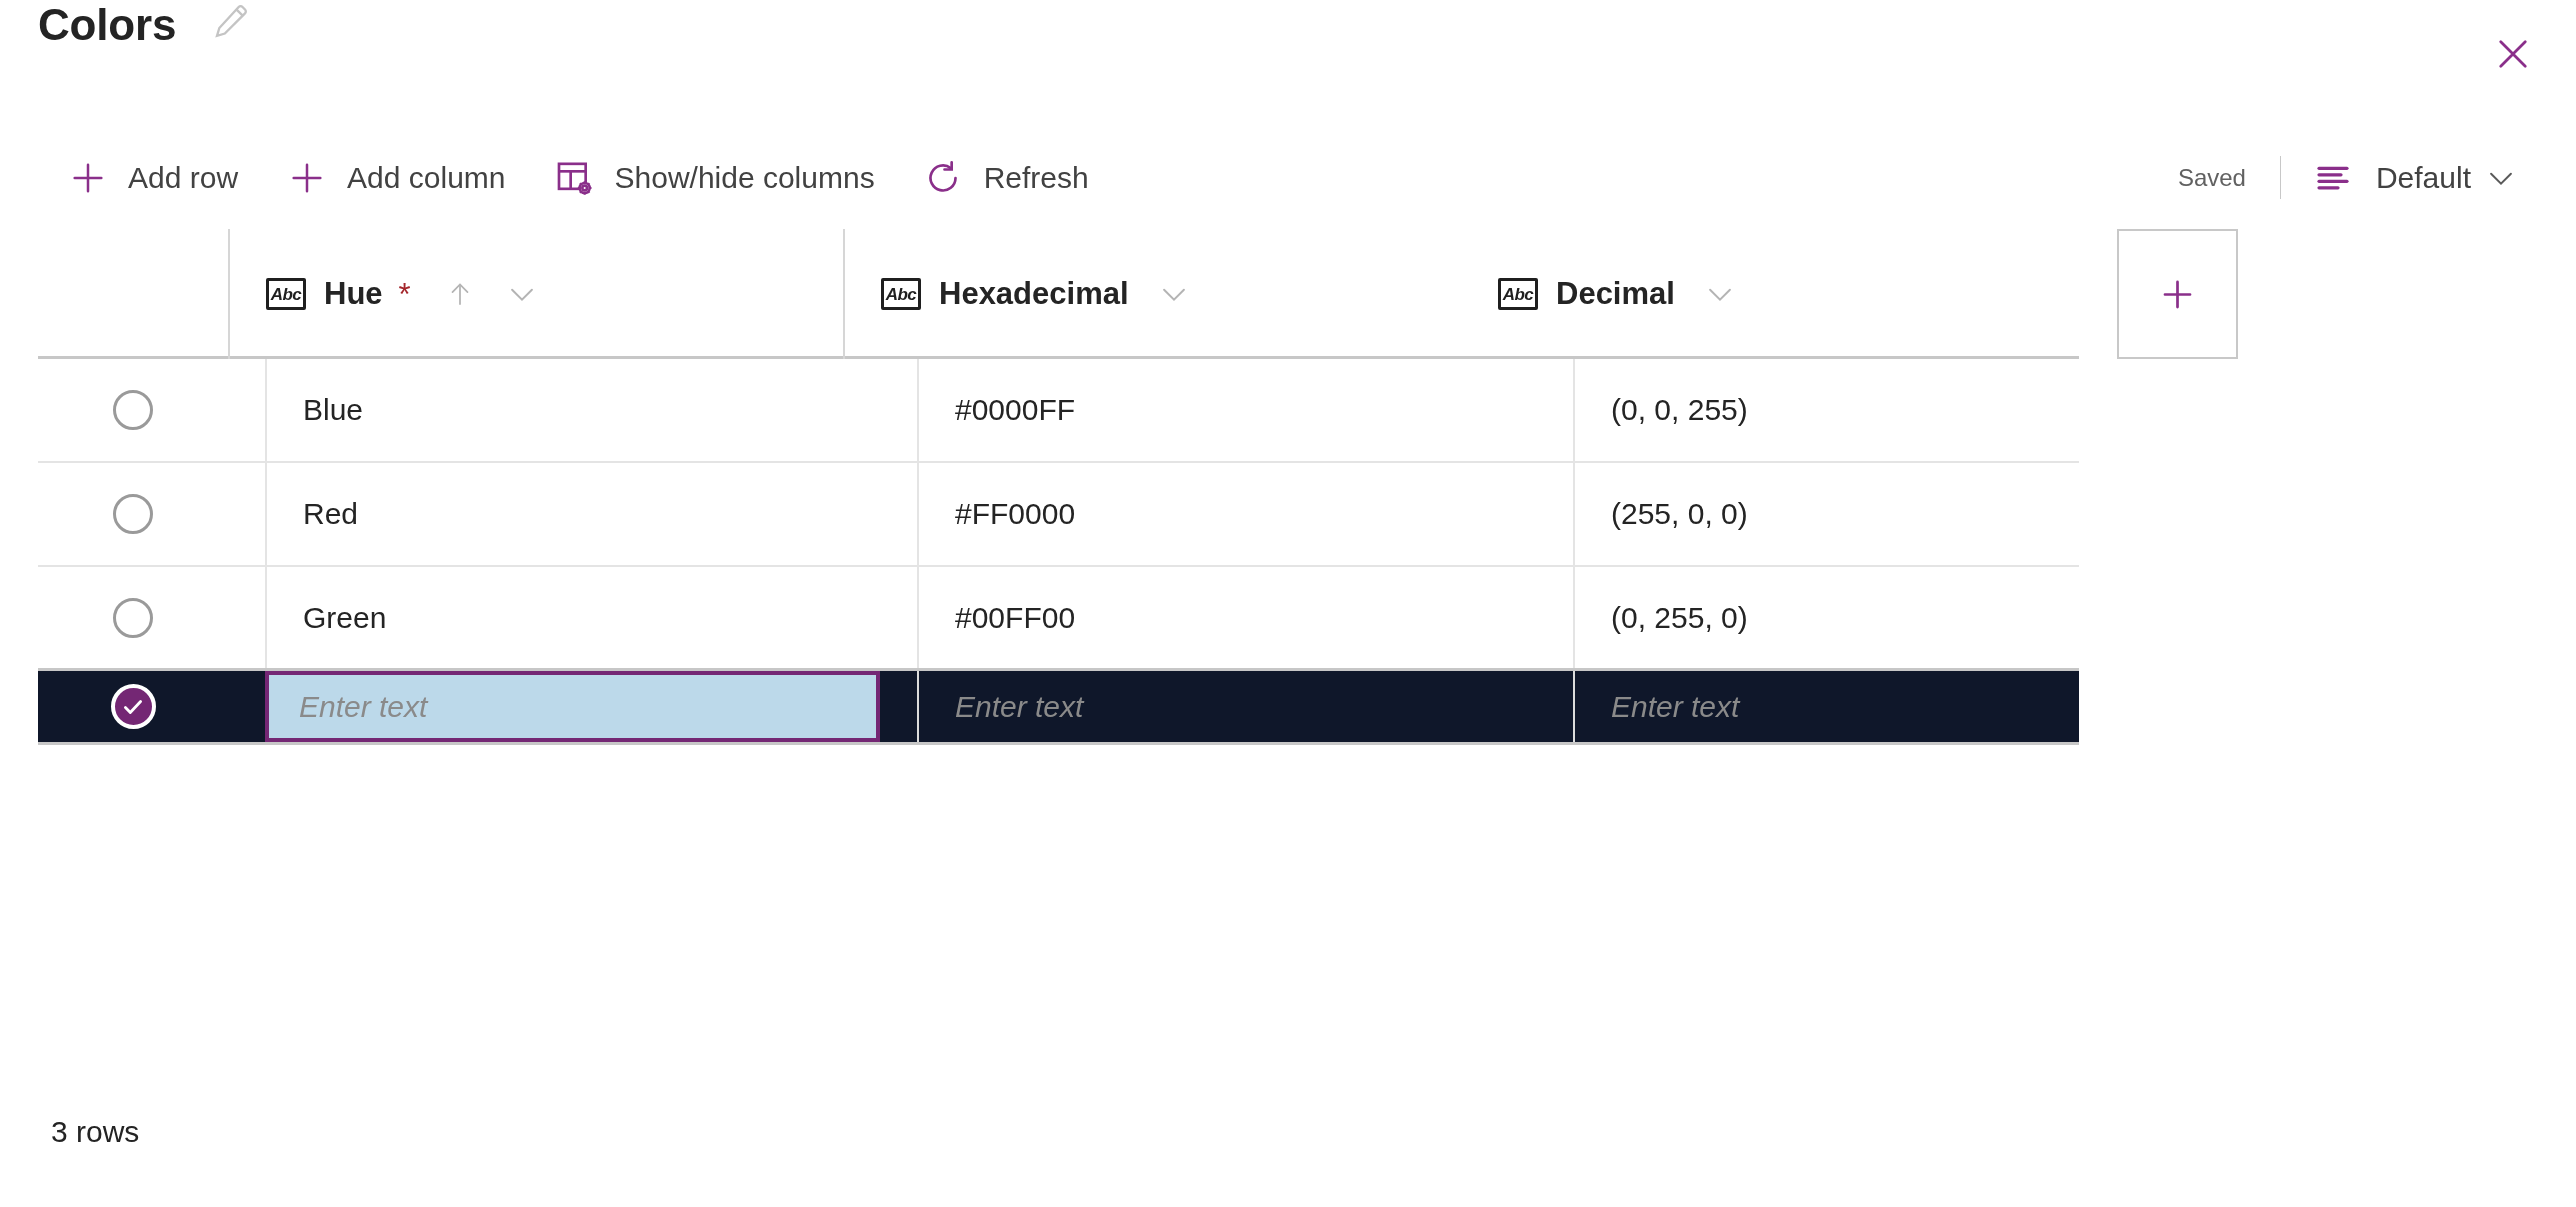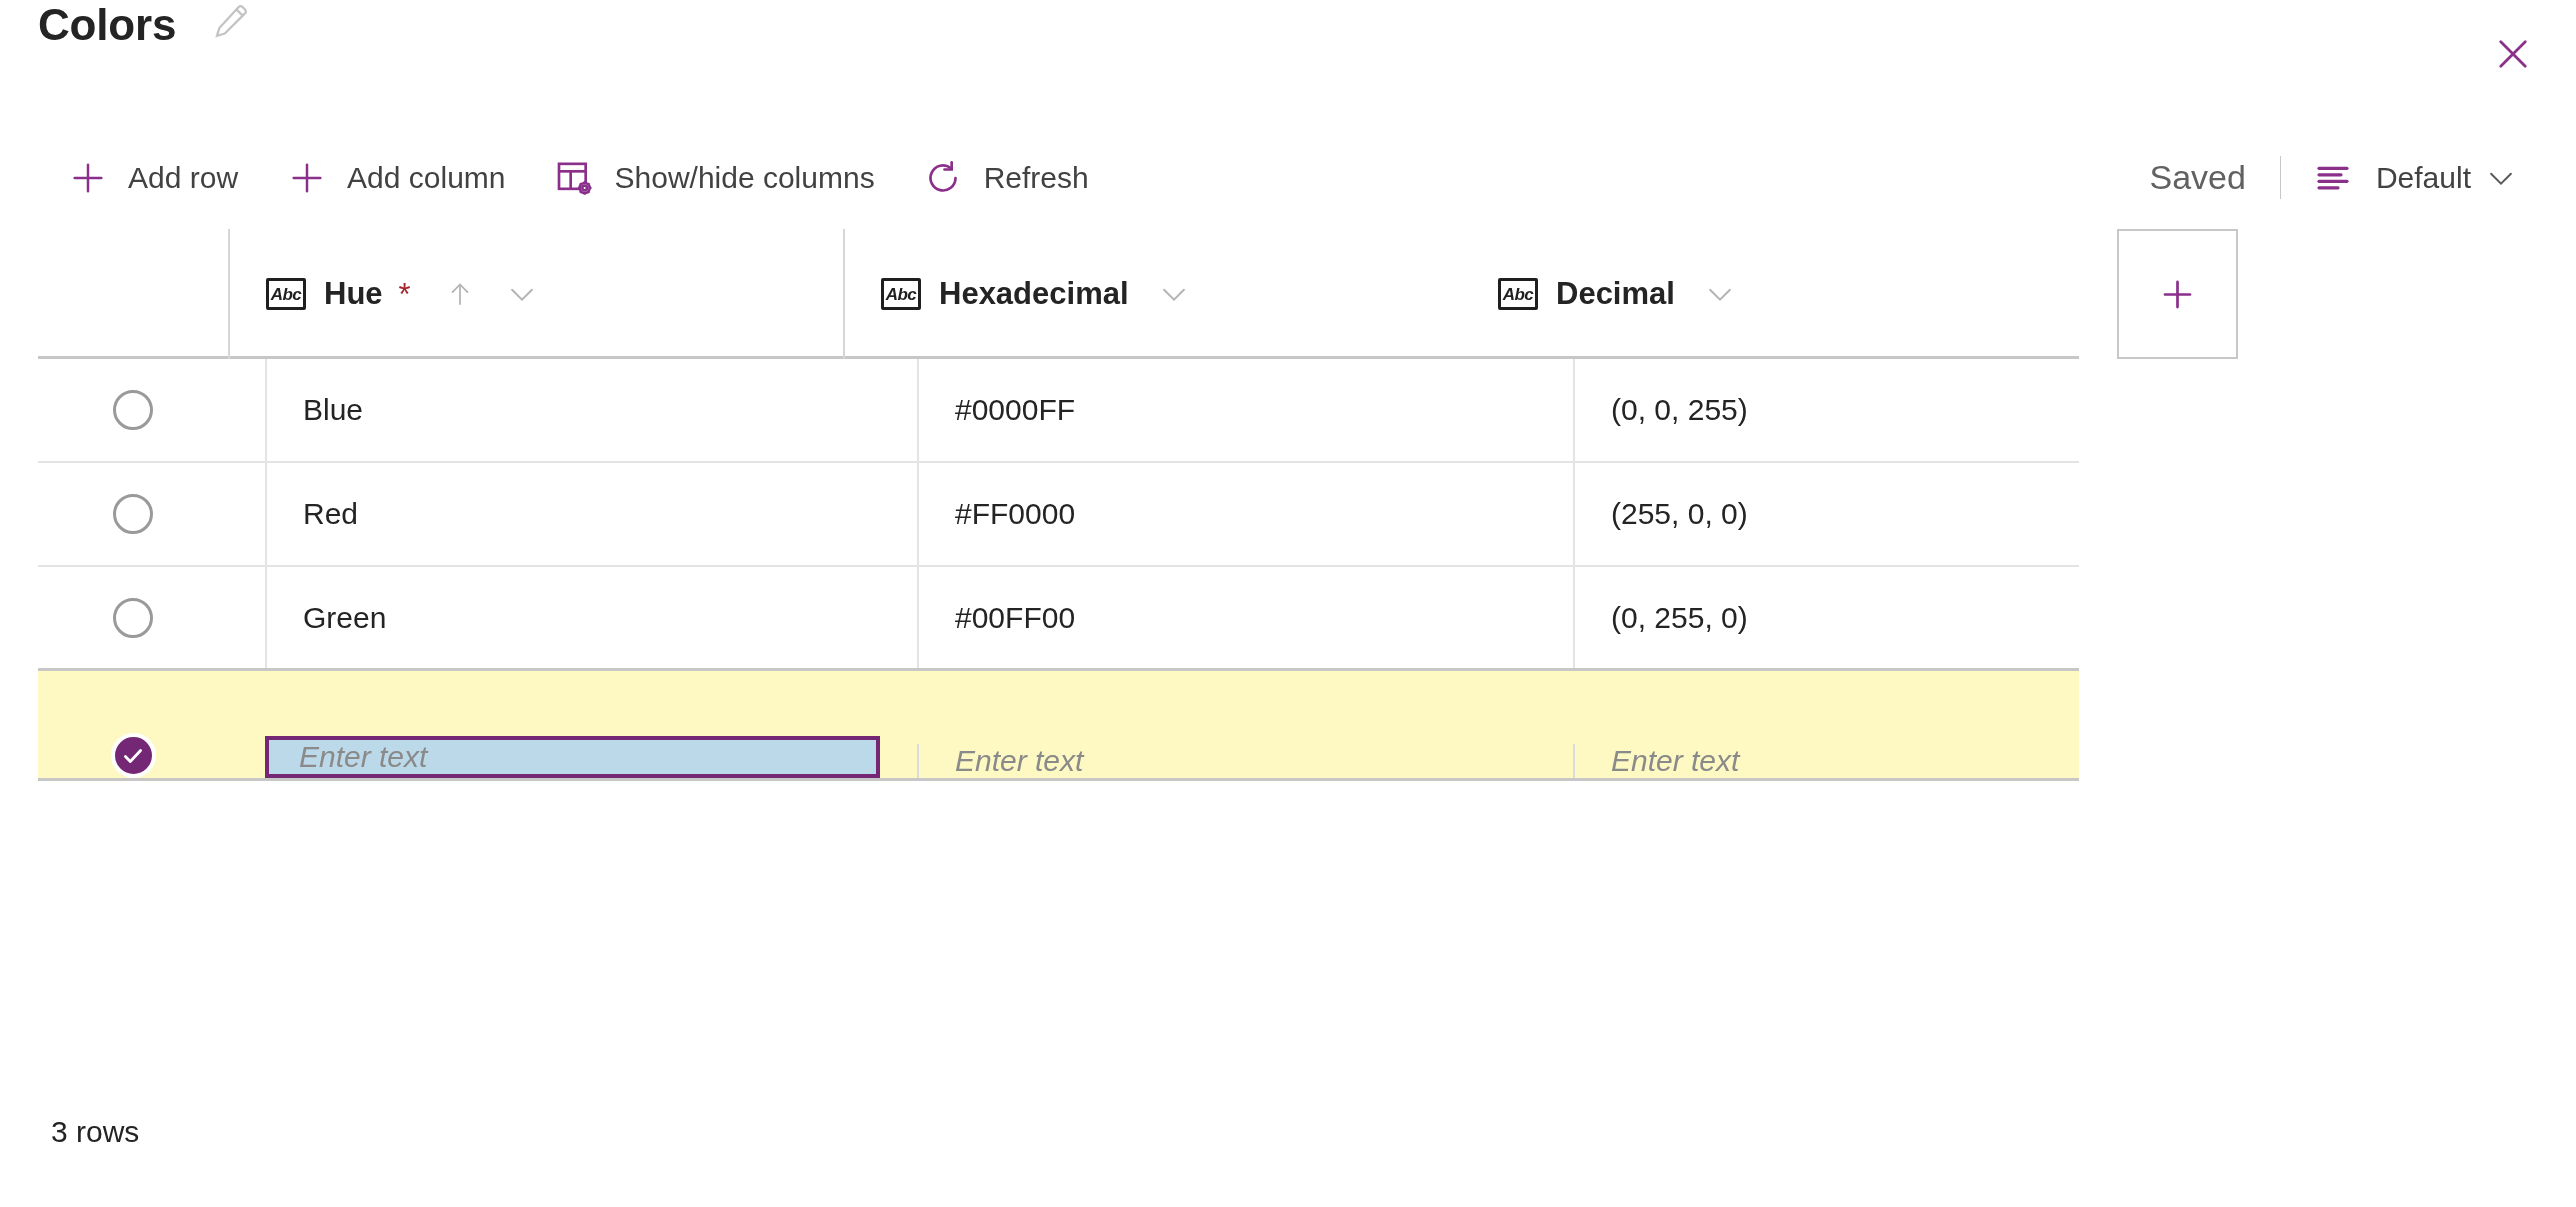--- a/index.html
+++ b/index.html
@@ -69,21 +69,21 @@
     width: 45px; height: 45px;
     display: flex; align-items: center; justify-content: center;
     margin-right: 18px;
     flex: none;
   }
   .cmd-label {
     font-size: 30px;
     color: #424242;
   }
   .saved-text {
-    font-size: 34px;
+    font-size: 24px;
     color: #616161;
     margin-right: 34px;
   }
   .vdivider {
     width: 1px; height: 43px;
     background: #c8c8c8;
     margin-right: 30px;
   }
   .view-btn {
     display: flex; align-items: center;
@@ -177,24 +177,23 @@
   
   .grid-row {
     display: flex;
     height: 104px;
     border-bottom: 2px solid #e4e4e4;
     background: #ffffff;
     gap: 37px;
   }
   .grid-row.last-data { border-bottom: 3px solid #c7c7c7; }
   .grid-row.newrow {
-    background: #fef9c3;
+    background: #0f172a;
     border-bottom: 3px solid #c7c7c7;
-    height: 110px;
-    align-items: flex-end;
+    height: 74px;
   }
   .cell {
     display: flex; align-items: center;
     padding-left: 36px;
     border-left: 2px solid #e4e4e4;
     font-size: 30px;
     color: #242424;
     overflow: hidden;
     white-space: nowrap;
   }

